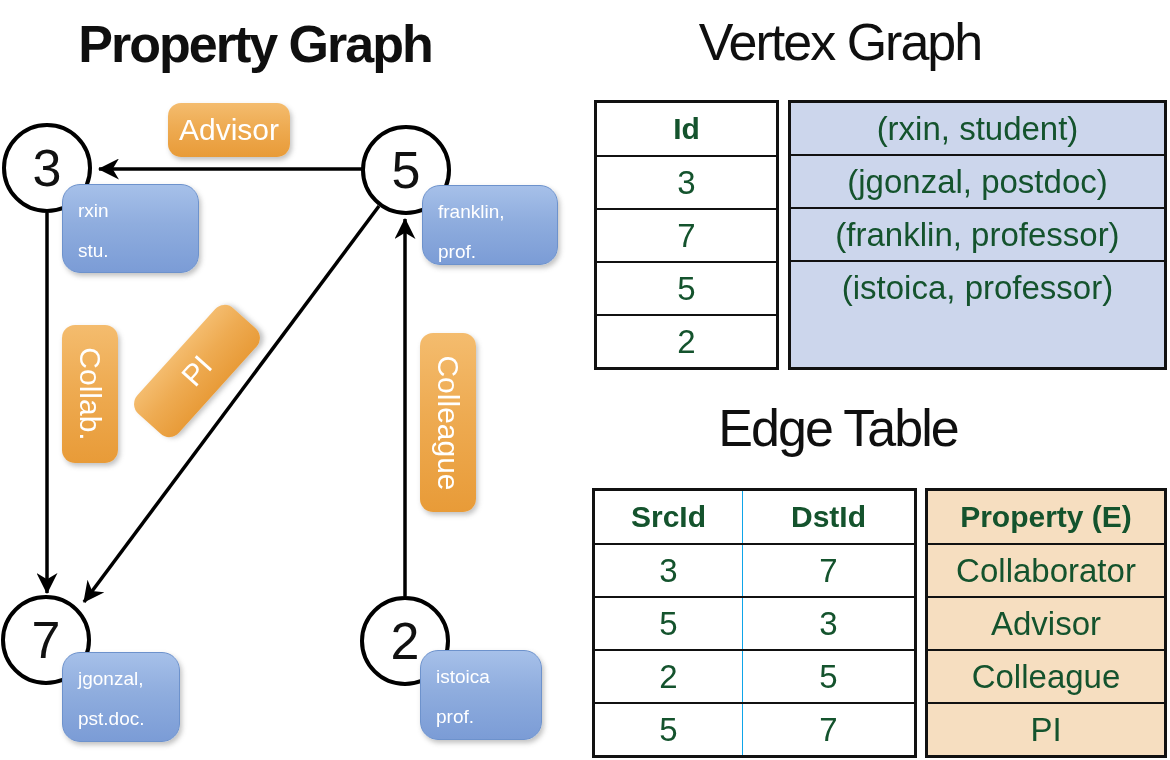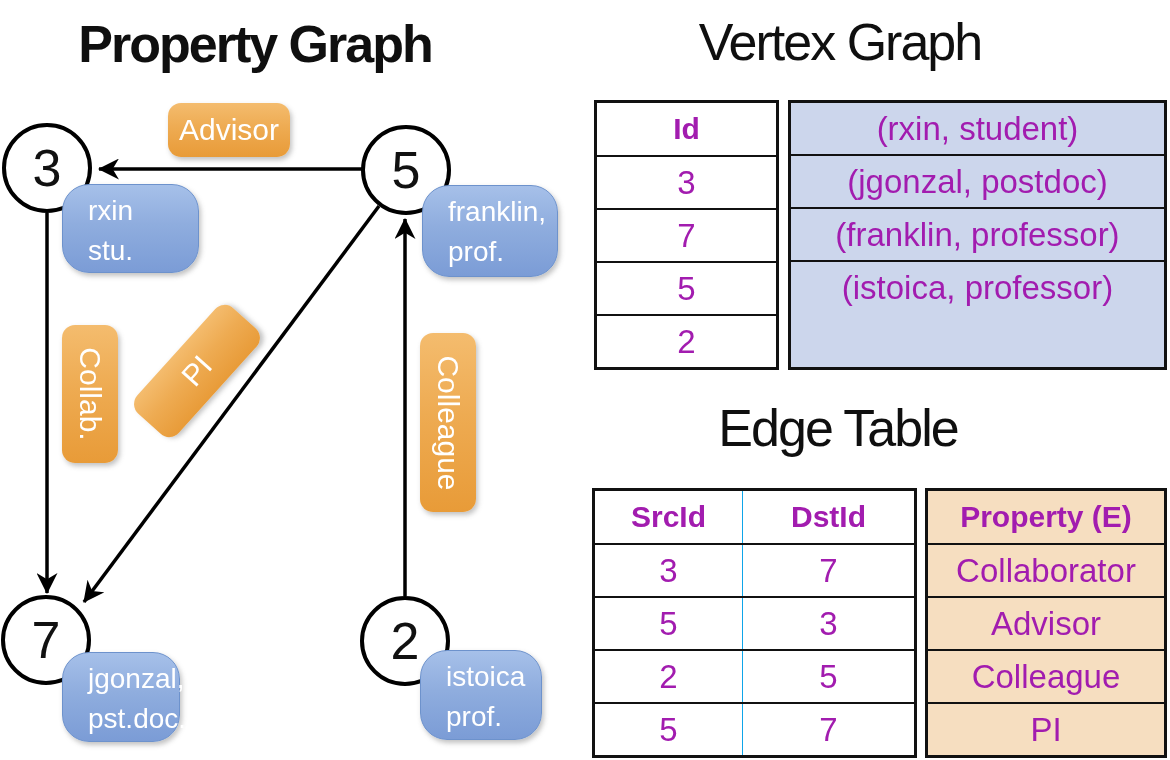--- a/index.html
+++ b/index.html
@@ -17,32 +17,32 @@
         box-sizing:border-box;}
   .node-id{font-size:52px;color:#111;}
 
   .elabel{position:absolute;z-index:3;border-radius:13px;
           background:linear-gradient(180deg,#f4bc6e 0%,#eeab52 45%,#e89b38 100%);
           box-shadow:2px 3px 5px rgba(120,120,120,.45);
           display:flex;align-items:center;justify-content:center;
           color:#fff;font-size:30px;}
   .elabel .vtext{transform:rotate(90deg);white-space:nowrap;}
 
-  .vlabel{position:absolute;z-index:3;border-radius:27px;
+  .vlabel{position:absolute;z-index:3;border-radius:18px;
           background:linear-gradient(180deg,#a6c0e9 0%,#8fadde 45%,#7b9cd6 100%);
           border:1px solid #6d92cc;box-sizing:border-box;
           box-shadow:2px 3px 5px rgba(120,120,120,.45);
-          color:#fff;font-size:28px;line-height:40px;padding:6px 0 0 25px;}
+          color:#fff;font-size:19px;line-height:40px;padding:6px 0 0 15px;}
   .vlabel span{display:block;}
 
   
   .tbl{position:absolute;display:flex;z-index:2;}
   .subtable{border:3px solid #111;box-sizing:content-box;background:#fff;}
   .trow{height:51px;display:flex;align-items:center;justify-content:center;
-        font-size:33px;color:#a21caf;}
+        font-size:33px;color:#14532d;}
   .trow.th{height:52px;font-size:30px;font-weight:bold;}
   .trow + .trow{border-top:2px solid #111;}
   .prop-v{background:#ccd6ec;}
   .prop-e{background:#f6dec0;}
   .cell{display:flex;align-items:center;justify-content:center;height:100%;box-sizing:border-box;}
   .cell-r{border-left:1px solid #0ea5e9;}
 </style>
 </head>
 <body>
 
@@ -85,21 +85,21 @@
     <span>PI</span>
   </div>
   <div class="elabel" style="left:420px;top:333px;width:56px;height:179px;">
     <span class="vtext">Colleague</span>
   </div>
 
   <div class="vlabel" style="left:62px;top:184px;width:137px;height:89px;">
     <span>rxin</span>
     <span>stu.</span>
   </div>
-  <div class="vlabel" style="left:422px;top:185px;width:136px;height:92px;">
+  <div class="vlabel" style="left:422px;top:185px;width:136px;height:80px;">
     <span>franklin,</span>
     <span>prof.</span>
   </div>
   <div class="vlabel" style="left:62px;top:652px;width:118px;height:90px;">
     <span>jgonzal,</span>
     <span>pst.doc.</span>
   </div>
   <div class="vlabel" style="left:420px;top:650px;width:122px;height:90px;">
     <span>istoica</span>
     <span>prof.</span>

